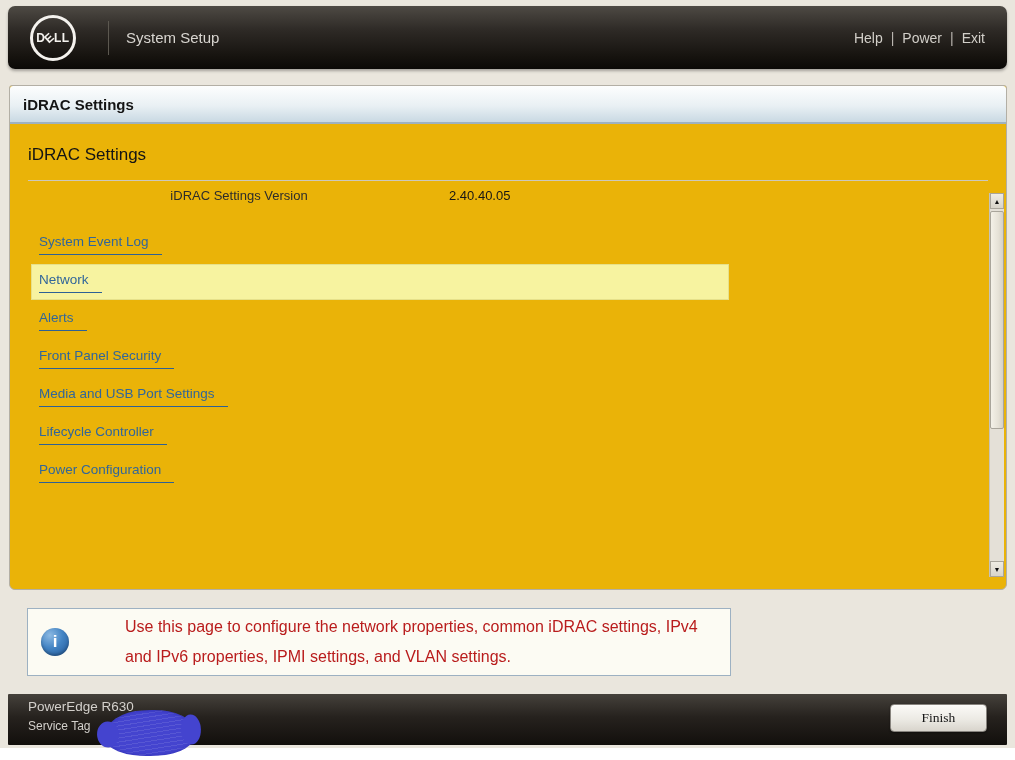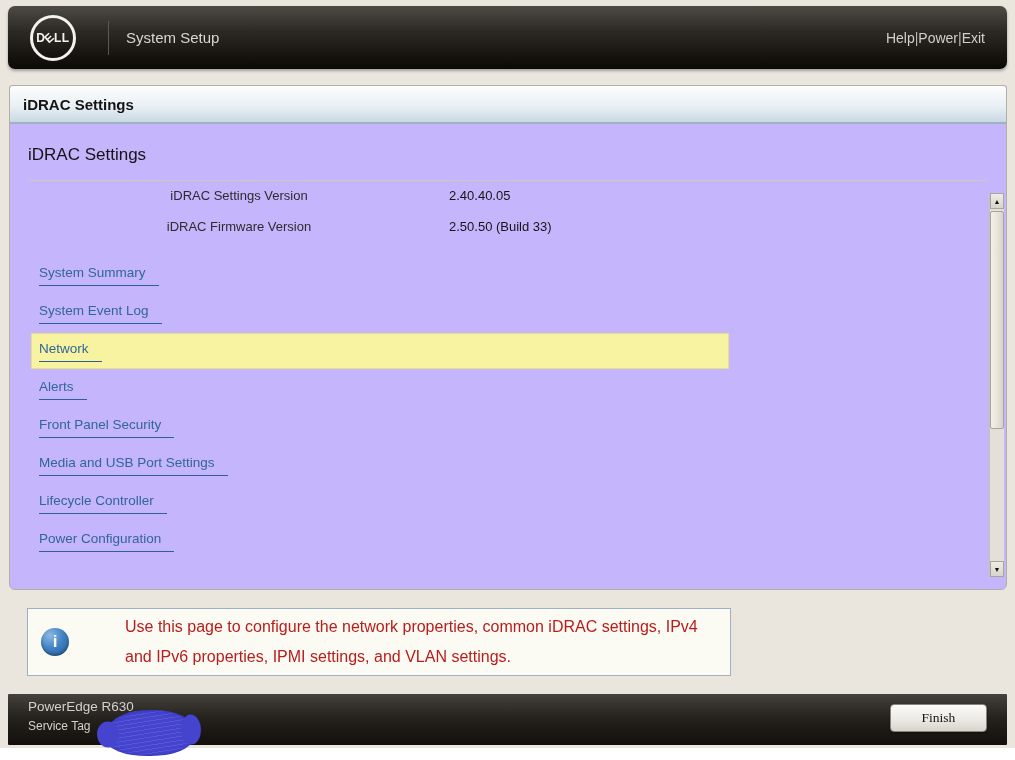--- a/index.html
+++ b/index.html
@@ -24,29 +24,29 @@
     display:flex;align-items:center;justify-content:center;
     color:#f4f2ee;font-weight:bold;font-size:12px;letter-spacing:.5px;
   }
   .dell-logo .tilt{display:inline-block;transform:rotate(-42deg);}
   .topbar-sep{position:absolute;left:100px;top:15px;width:1px;height:34px;background:#5c5850;}
   .topbar-title{
     position:absolute;left:118px;top:0;height:63px;display:flex;align-items:center;
     color:#d8d5d0;font-size:15px;
   }
   .topbar-links{
-    position:absolute;right:22px;top:0;height:63px;display:flex;align-items:center;
+    position:absolute;right:22px;top:0;height:63px;display:flex;align-items:center;gap:8px;
     color:#b9b5af;font-size:14px;
   }
   .topbar-links a{color:#d2cfc9;text-decoration:none;cursor:pointer;}
 
   
   .panel{
     position:absolute;left:9px;top:85px;width:998px;height:505px;
-    background:#c4b5fd;border:1px solid #b3afa5;border-radius:3px 3px 6px 6px;
+    background:#eab308;border:1px solid #b3afa5;border-radius:3px 3px 6px 6px;
     box-sizing:border-box;
   }
   .panel-header{
     height:36px;border-bottom:2px solid #9fb2bf;border-radius:3px 3px 0 0;
     background:linear-gradient(#fdfefe 0%,#e9f0f4 55%,#c9d9e3 100%);
     display:flex;align-items:center;padding-left:13px;
     font-size:15px;font-weight:bold;color:#141414;
   }
   .page-title{margin:21px 0 0 18px;font-size:17px;color:#141414;}
   .panel hr{border:none;border-top:1px solid #ccc8bd;margin:15px 18px 0 18px;}
@@ -164,31 +164,23 @@
     <div class="panel-header">iDRAC Settings</div>
     <div class="page-title">iDRAC Settings</div>
     <hr>
 
     <div class="vrows">
       <div class="vrow">
         <span class="vlabel">iDRAC Settings Version</span>
         <span class="vleader"></span>
         <span class="vvalue">2.40.40.05</span>
       </div>
-      <div class="vrow">
-        <span class="vlabel">iDRAC Firmware Version</span>
-        <span class="vleader"></span>
-        <span class="vvalue">2.50.50 (Build 33)</span>
-      </div>
     </div>
 
     <div class="menu">
-      <div class="menu-row">
-        <a>System Summary</a>
-      </div>
       <div class="menu-row">
         <a>System Event Log</a>
       </div>
       <div class="menu-row">
         <div class="hl-band"></div>
         <a>Network</a>
       </div>
       <div class="menu-row">
         <a>Alerts</a>
       </div>

